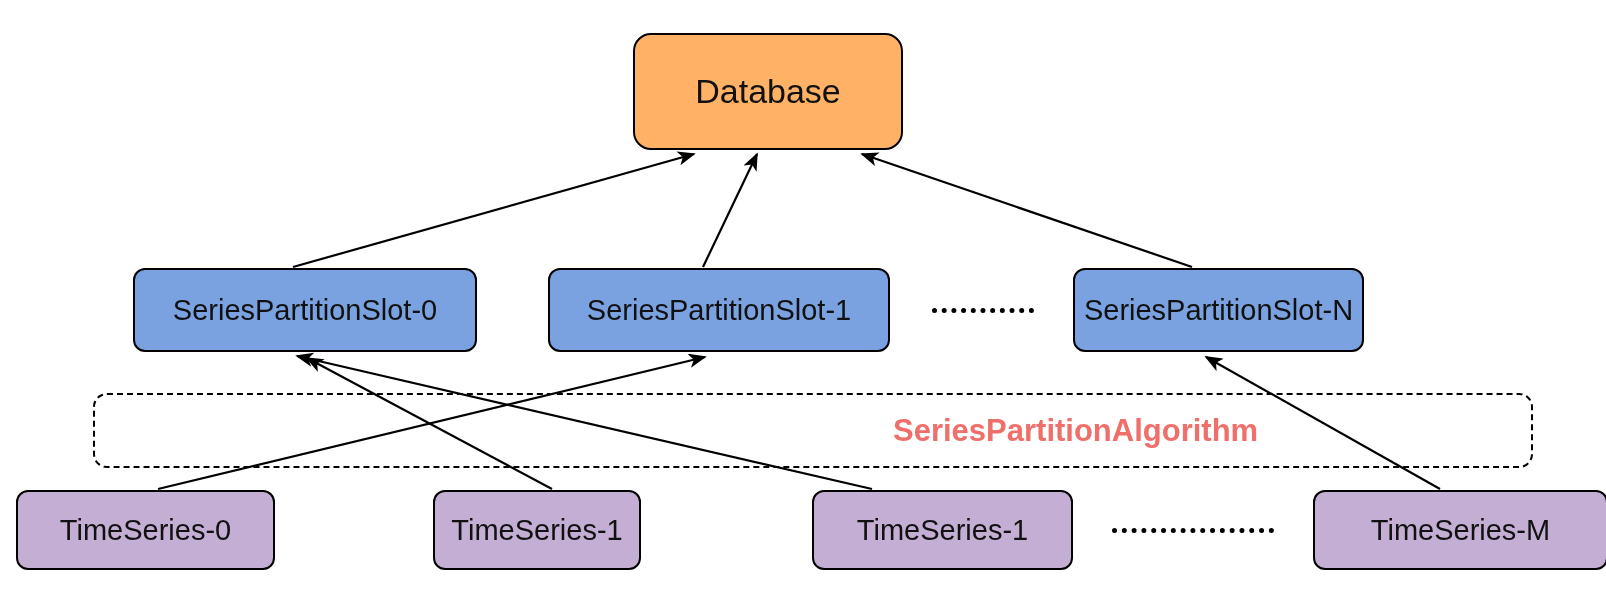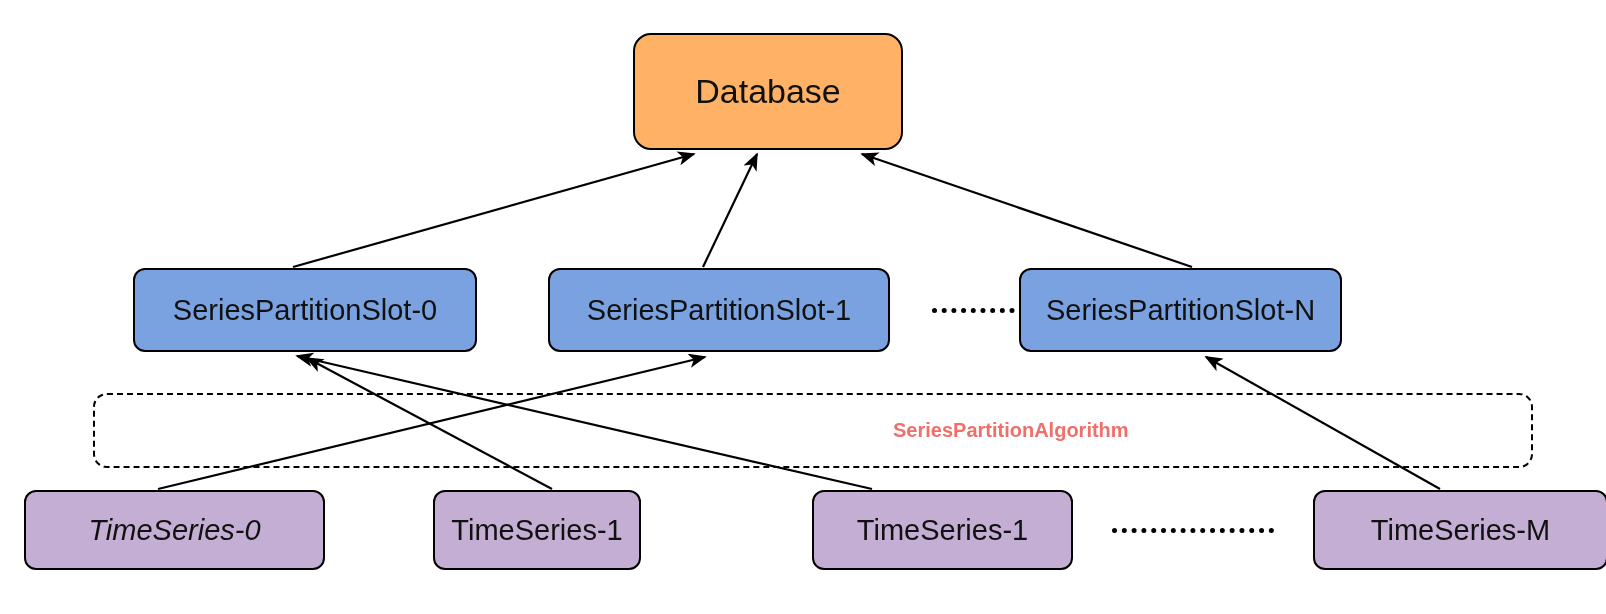--- a/index.html
+++ b/index.html
@@ -26,42 +26,42 @@
     font-size:34px;
   }
   .node-slot{
     background:var(--slot-fill,#7BA2E0);
     border-radius:12px;
     font-size:29px;
     top:268px;height:84px;
   }
   .node-slot-0{left:133px;width:344px;}
   .node-slot-1{left:548px;width:342px;}
-  .node-slot-n{left:1019px;width:323px;}
+  .node-slot-n{left:1073px;width:291px;}
   .node-ts{
     background:var(--timeseries-fill,#C5AED3);
     border-radius:12px;
     font-size:29px;
     top:490px;height:80px;
   }
-  .node-ts-0{left:24px;width:301px;font-style:italic;}
+  .node-ts-0{left:16px;width:259px;}
   .node-ts-1{left:433px;width:208px;}
   .node-ts-2{left:812px;width:261px;}
   .node-ts-m{left:1313px;width:295px;}
   .algo-box{
     position:absolute;
     left:93px;top:393px;width:1440px;height:75px;
     box-sizing:border-box;
     border:2px dashed var(--stroke,#000);
     border-radius:14px;
     display:flex;align-items:center;
   }
   .algo-label{
     margin-left:798px;
-    font-size:20px;
+    font-size:31px;
     font-weight:700;
     color:var(--algorithm-text,#EF6F6B);
     white-space:nowrap;
   }
   .dots{
     position:absolute;
     height:0;
     border-top:5px dotted var(--stroke,#000);
   }
   .dots-slot-row{left:932px;top:308px;width:102px;}

